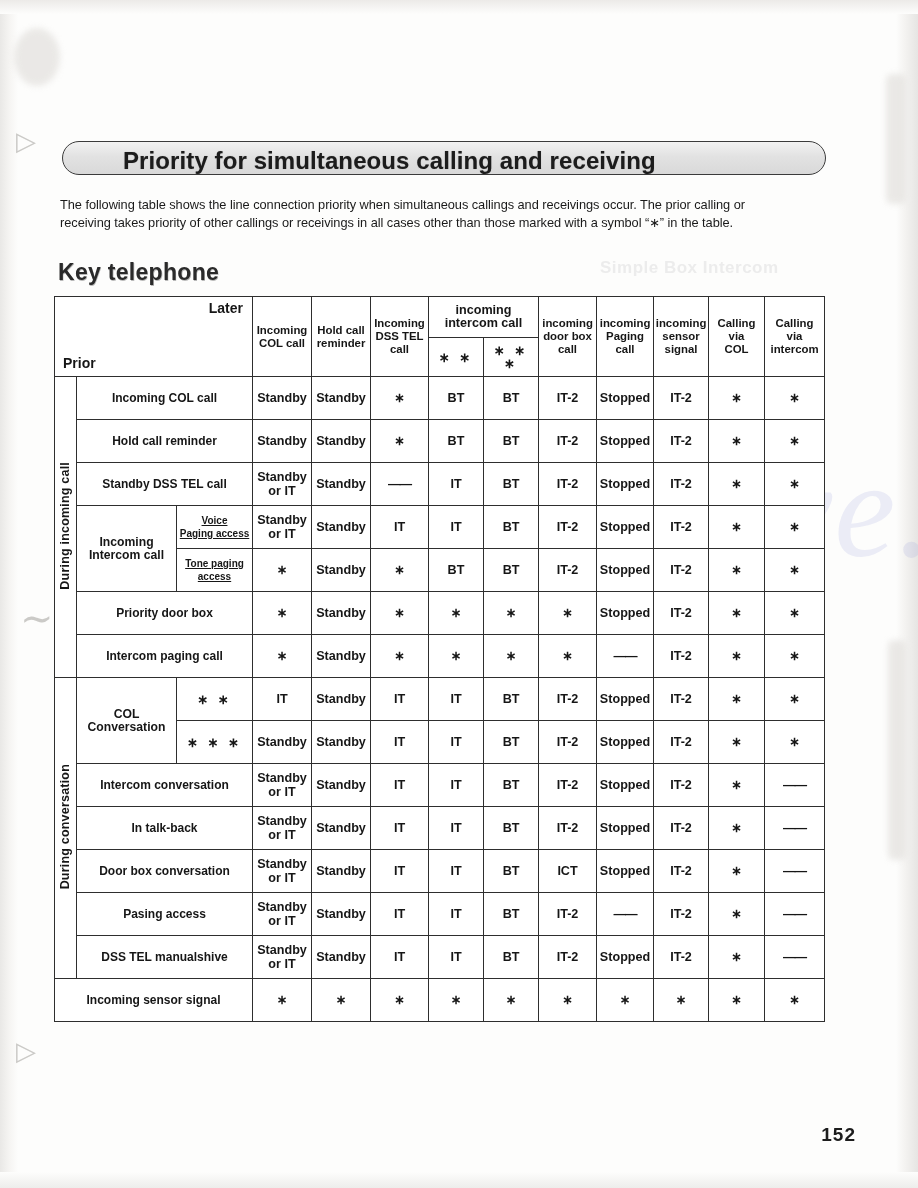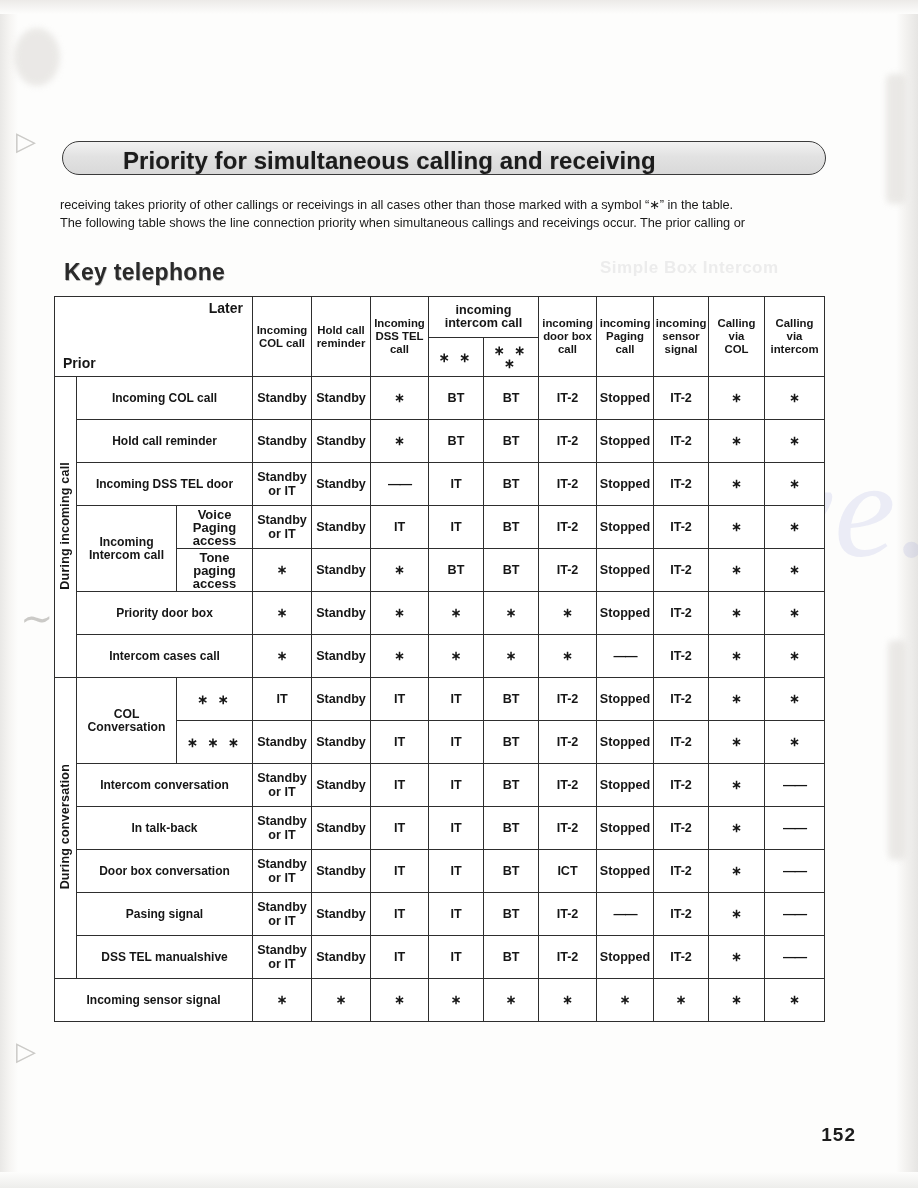--- a/index.html
+++ b/index.html
@@ -122,21 +122,21 @@
     font-size: 12.8px;
     line-height: 17.5px;
     color: #1a1a1a;
     letter-spacing: -0.05px;
   }
   .intro p { margin: 0; }
 
   
   .subhead {
     position: absolute;
-    left: 64px;
+    left: 58px;
     top: 259px;
     font-size: 23px;
     font-weight: bold;
     color: #2a2a2a;
     letter-spacing: .3px;
     text-shadow: 0.6px 0.6px 0 rgba(130,130,130,.55);
   }
 
   
   .tbl-wrap {
@@ -231,23 +231,24 @@
   }
   td.rowlabel-sm {
     text-align: left;
     padding: 3px 6px;
     font-size: 12.2px;
     line-height: 14.5px;
   }
   td.sublabel {
     text-align: left;
     padding: 3px 5px;
-    font-size: 13px;
+    font-size: 10px;
     line-height: 12px;
     font-weight: bold;
+    text-decoration: underline;
   }
   td.substar {
     font-size: 13px;
     letter-spacing: 3px;
   }
   td.cell {
     height: 42px;
     font-size: 12.6px;
   }
   td.cell.two-line { line-height: 14px; }
@@ -281,22 +282,22 @@
   <div class="scan-blob" style="left:886px;top:74px;width:20px;height:130px;border-radius:6px;"></div>
   <div class="scan-blob" style="left:888px;top:640px;width:18px;height:220px;border-radius:6px;"></div>
 
   <div class="watermark">manualshive.com</div>
 
   <div class="section-pill">
     <span class="section-pill-title">Priority for simultaneous calling and receiving</span>
   </div>
 
   <div class="intro">
+    <p>The  following  table shows the line connection priority when simultaneous callings and receivings occur. The prior calling or</p>
     <p>receiving takes priority of other callings or receivings in all cases other than those  marked with a symbol “∗” in the table.</p>
-    <p>The  following  table shows the line connection priority when simultaneous callings and receivings occur. The prior calling or</p>
   </div>
 
   <div class="subhead">Key telephone</div>
   <div class="ghost-text">Simple Box Intercom</div>
 
   <div class="tbl-wrap">
     <table class="grid">
       <colgroup>
         <col style="width:22px">
         <col style="width:100px">
@@ -373,21 +374,21 @@
             <td class="cell">∗</td>
             <td class="cell">BT</td>
             <td class="cell">BT</td>
             <td class="cell">IT-2</td>
             <td class="cell">Stopped</td>
             <td class="cell">IT-2</td>
             <td class="cell">∗</td>
             <td class="cell">∗</td>
           </tr>
           <tr>
-            <td class="rowlabel" colspan="2">Incoming DSS TEL door</td>
+            <td class="rowlabel" colspan="2">Standby DSS TEL call</td>
             <td class="cell two-line">Standby<br>or IT</td>
             <td class="cell">Standby</td>
             <td class="cell dash">——</td>
             <td class="cell">IT</td>
             <td class="cell">BT</td>
             <td class="cell">IT-2</td>
             <td class="cell">Stopped</td>
             <td class="cell">IT-2</td>
             <td class="cell">∗</td>
             <td class="cell">∗</td>
@@ -426,21 +427,21 @@
             <td class="cell">∗</td>
             <td class="cell">∗</td>
             <td class="cell">∗</td>
             <td class="cell">∗</td>
             <td class="cell">Stopped</td>
             <td class="cell">IT-2</td>
             <td class="cell">∗</td>
             <td class="cell">∗</td>
           </tr>
           <tr>
-            <td class="rowlabel" colspan="2">Intercom cases call</td>
+            <td class="rowlabel" colspan="2">Intercom paging call</td>
             <td class="cell">∗</td>
             <td class="cell">Standby</td>
             <td class="cell">∗</td>
             <td class="cell">∗</td>
             <td class="cell">∗</td>
             <td class="cell">∗</td>
             <td class="cell dash">——</td>
             <td class="cell">IT-2</td>
             <td class="cell">∗</td>
             <td class="cell">∗</td>
@@ -506,21 +507,21 @@
             <td class="cell">IT</td>
             <td class="cell">IT</td>
             <td class="cell">BT</td>
             <td class="cell">ICT</td>
             <td class="cell">Stopped</td>
             <td class="cell">IT-2</td>
             <td class="cell">∗</td>
             <td class="cell dash">——</td>
           </tr>
           <tr>
-            <td class="rowlabel" colspan="2">Pasing signal</td>
+            <td class="rowlabel" colspan="2">Pasing access</td>
             <td class="cell two-line">Standby<br>or IT</td>
             <td class="cell">Standby</td>
             <td class="cell">IT</td>
             <td class="cell">IT</td>
             <td class="cell">BT</td>
             <td class="cell">IT-2</td>
             <td class="cell dash">——</td>
             <td class="cell">IT-2</td>
             <td class="cell">∗</td>
             <td class="cell dash">——</td>

